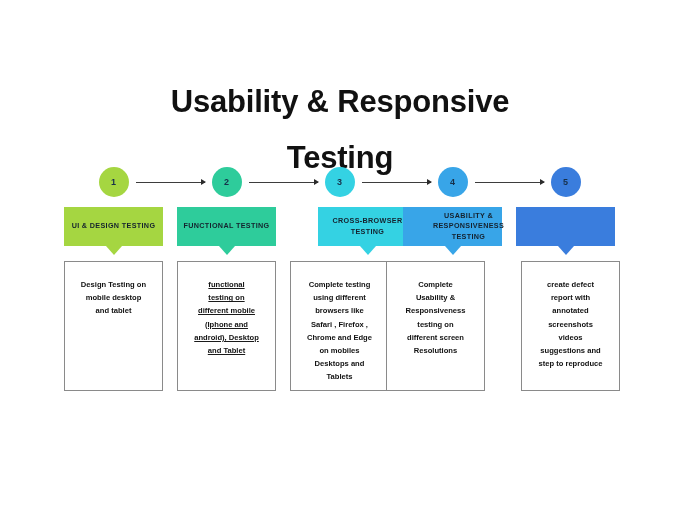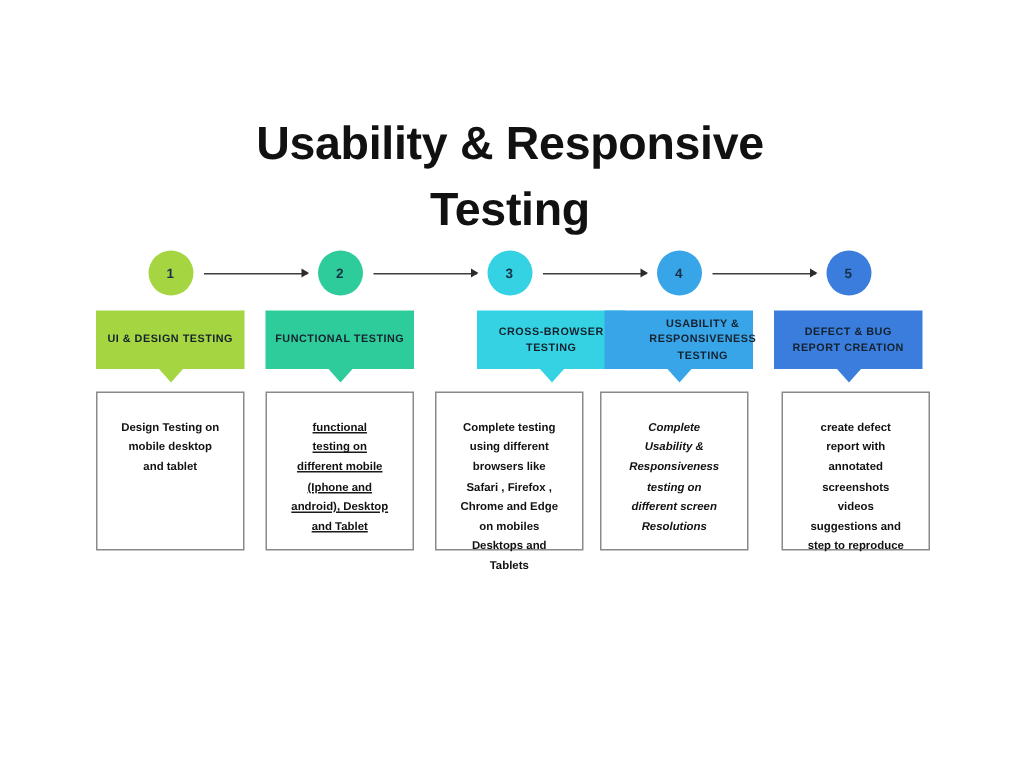--- a/index.html
+++ b/index.html
@@ -23,21 +23,21 @@
   }
 
   
   #title {
     position: absolute;
     left: 90px;
     top: 74px;
     width: 500px;
     text-align: center;
     font-size: 31px;
-    line-height: 44px;
+    line-height: 56px;
     font-weight: bold;
     letter-spacing: -0.2px;
     color: #111111;
   }
 
   
   #steps-row {
     position: absolute;
     left: 64px;
     top: 167px;
@@ -112,21 +112,21 @@
     border-left: 8px solid transparent;
     border-right: 8px solid transparent;
     border-top: 9px solid currentColor;
   }
 
   
   .content-box {
     position: absolute;
     top: 261px;
     width: 99px;
-    height: 106px;
+    height: 130px;
     border: 1px solid #8a8a8a;
     background: #ffffff;
     box-sizing: border-box;
     padding: 16px 6px 6px 6px;
     text-align: center;
   }
   .content-box .content-text {
     font-size: 7.6px;
     font-weight: bold;
     line-height: 13.2px;
@@ -187,21 +187,20 @@
       </div>
       <div class="banner" style="left: 290px; background: rgb(52, 210, 227); color: rgb(52, 210, 227); margin-left: 28px;">
         <div class="banner-label">CROSS-BROWSER TESTING</div>
         <div class="tab"></div>
       </div>
       <div class="banner" style="left: 403px; background: rgb(56, 165, 232); color: rgb(56, 165, 232); padding-left: 36px;">
         <div class="banner-label">USABILITY &amp; RESPONSIVENESS TESTING</div>
         <div class="tab"></div>
       </div>
       <div class="banner" style="left: 516px; background: rgb(58, 125, 221); color: rgb(58, 125, 221);">
-        <div class="banner-label">DEFECT &amp; BUG REPORT CREATION</div>
         <div class="tab"></div>
       </div>
     </div>
 
   <div id="boxes">
       <div class="content-box" style="left: 64px; border-color: rgb(138, 138, 138);">
         <div class="content-text">Design Testing on
 mobile desktop
 and tablet</div>
       </div>
@@ -216,21 +215,21 @@
       <div class="content-box" style="left: 290px; border-color: rgb(138, 138, 138);">
         <div class="content-text">Complete testing
 using different
 browsers like
 Safari , Firefox ,
 Chrome and Edge
 on mobiles
 Desktops and
 Tablets</div>
       </div>
-      <div class="content-box" style="left: 400px; border-color: rgb(138, 138, 138); font-style: italic;">
+      <div class="content-box" style="left: 386px; border-color: rgb(138, 138, 138);">
         <div class="content-text">Complete
 Usability &amp;
 Responsiveness
 testing on
 different screen
 Resolutions</div>
       </div>
       <div class="content-box" style="left: 521px; border-color: rgb(138, 138, 138);">
         <div class="content-text">create defect
 report with

